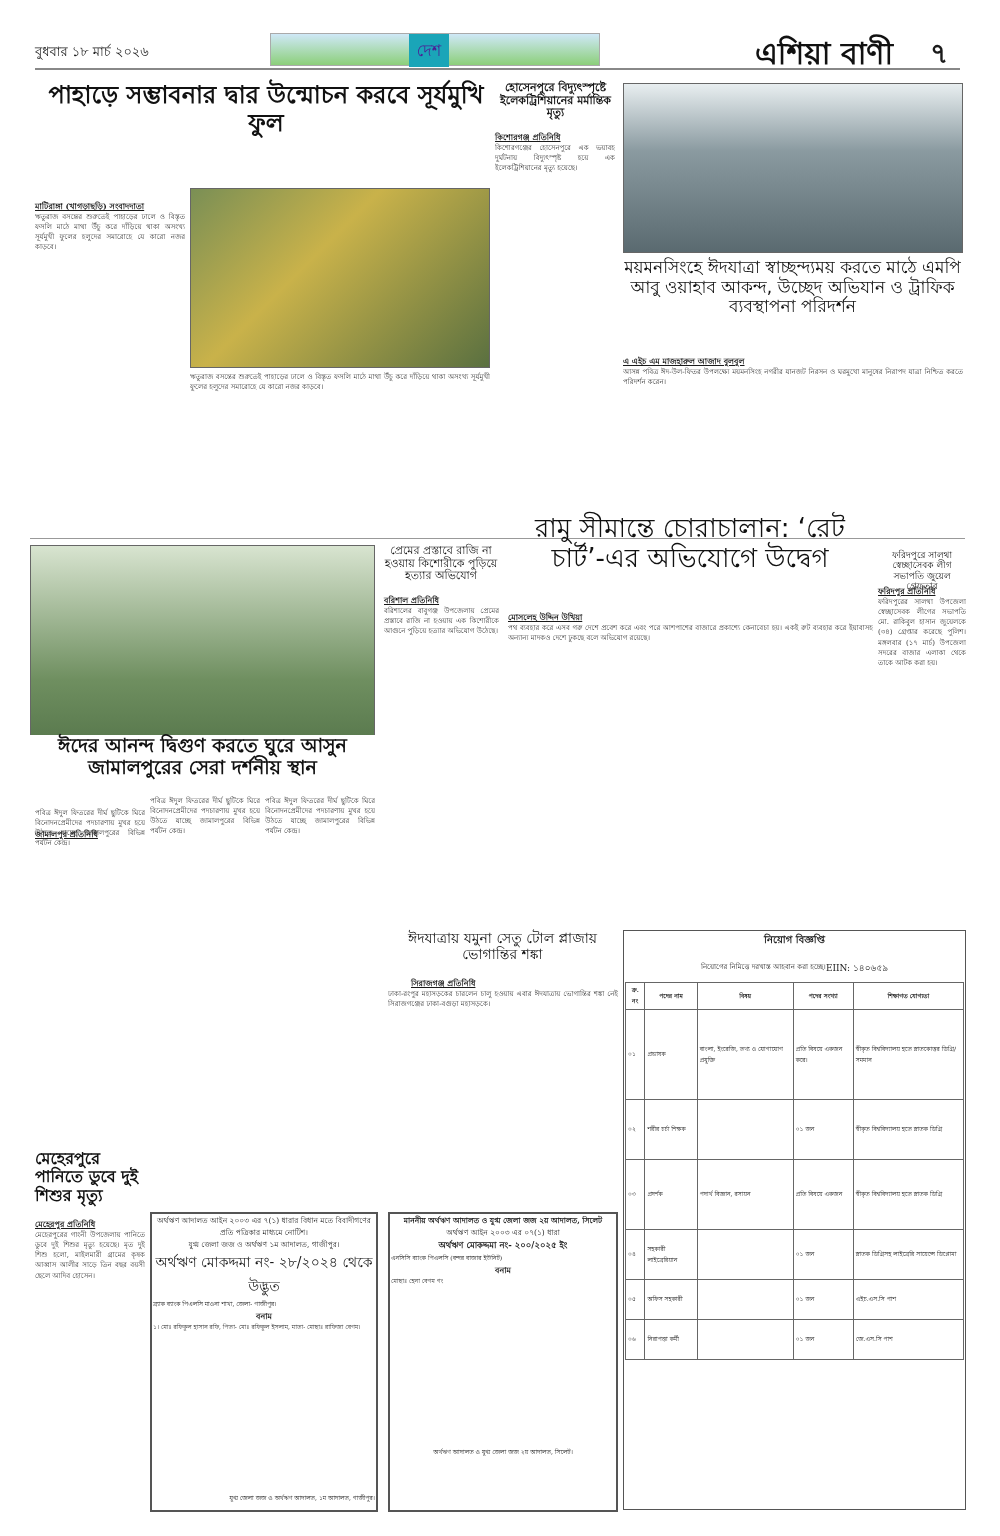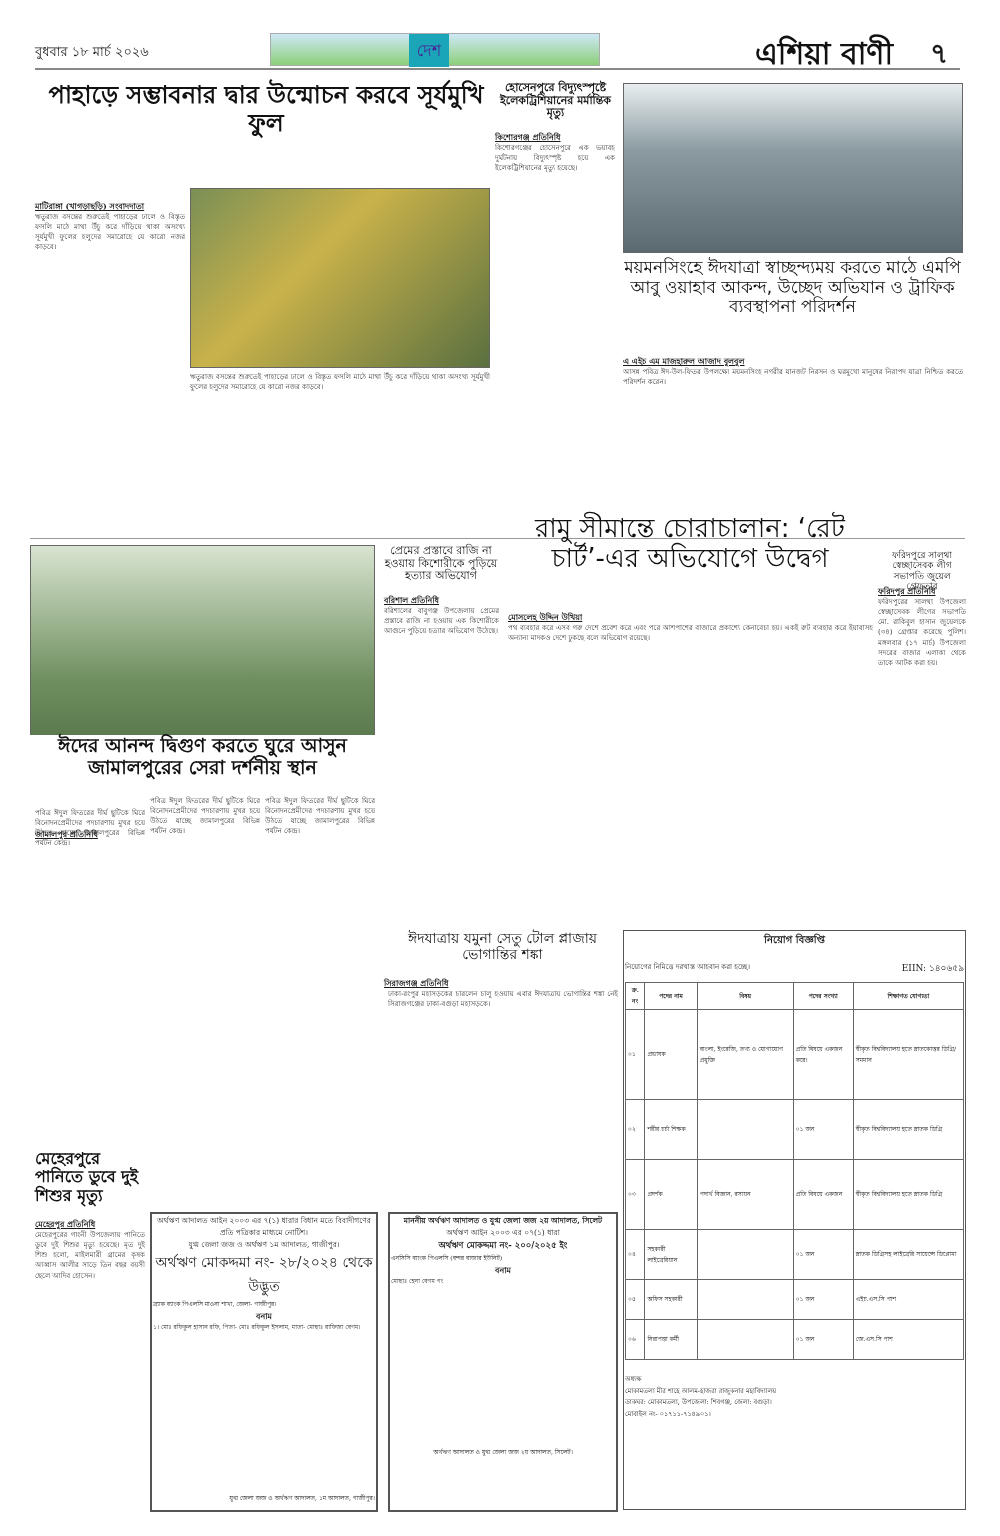--- a/index.html
+++ b/index.html
@@ -66,21 +66,21 @@
 <div class="abs byline" style="left:878px;top:585px;width:88px">ফরিদপুর প্রতিনিধি</div>
 <div class="abs body" style="left:878px;top:597px;width:88px;height:330px;overflow:hidden">ফরিদপুরের সালথা উপজেলা স্বেচ্ছাসেবক লীগের সভাপতি মো. রাকিবুল হাসান জুয়েলকে (৩৪) গ্রেপ্তার করেছে পুলিশ। মঙ্গলবার (১৭ মার্চ) উপজেলা সদরের বাজার এলাকা থেকে তাকে আটক করা হয়।</div>
 
 <div class="abs headline" style="left:30px;top:735px;width:345px;font-size:19px;background:#fff">ঈদের আনন্দ দ্বিগুণ করতে ঘুরে আসুন জামালপুরের সেরা দর্শনীয় স্থান</div>
 <div class="abs byline" style="left:35px;top:828px;width:110px">জামালপুর প্রতিনিধি</div>
 <div class="abs body" style="left:35px;top:808px;width:110px;height:300px;overflow:hidden">পবিত্র ঈদুল ফিতরের দীর্ঘ ছুটিকে ঘিরে বিনোদনপ্রেমীদের পদচারণায় মুখর হয়ে উঠতে যাচ্ছে জামালপুরের বিভিন্ন পর্যটন কেন্দ্র।</div>
 <div class="abs body" style="left:150px;top:796px;width:110px;height:410px;overflow:hidden">পবিত্র ঈদুল ফিতরের দীর্ঘ ছুটিকে ঘিরে বিনোদনপ্রেমীদের পদচারণায় মুখর হয়ে উঠতে যাচ্ছে জামালপুরের বিভিন্ন পর্যটন কেন্দ্র।</div>
 <div class="abs body" style="left:265px;top:796px;width:110px;height:410px;overflow:hidden">পবিত্র ঈদুল ফিতরের দীর্ঘ ছুটিকে ঘিরে বিনোদনপ্রেমীদের পদচারণায় মুখর হয়ে উঠতে যাচ্ছে জামালপুরের বিভিন্ন পর্যটন কেন্দ্র।</div>
 
 <div class="abs headline" style="left:385px;top:930px;width:235px;font-size:14px;font-weight:normal">ঈদযাত্রায় যমুনা সেতু টোল প্লাজায় ভোগান্তির শঙ্কা</div>
-<div class="abs byline" style="left:384px;top:977px;width:100px">সিরাজগঞ্জ প্রতিনিধি</div>
+<div class="abs byline" style="left:411px;top:977px;width:100px">সিরাজগঞ্জ প্রতিনিধি</div>
 <div class="abs body" style="left:388px;top:989px;width:230px;height:205px;overflow:hidden">ঢাকা-রংপুর মহাসড়কের চারলেন চালু হওয়ায় এবার ঈদযাত্রায় ভোগান্তির শঙ্কা নেই সিরাজগঞ্জের ঢাকা-বগুড়া মহাসড়কে।</div>
 
 <div class="abs headline" style="left:35px;top:1150px;width:110px;font-size:16px;font-weight:bold;text-align:left">মেহেরপুরে পানিতে ডুবে দুই শিশুর মৃত্যু</div>
 <div class="abs byline" style="left:35px;top:1218px;width:110px">মেহেরপুর প্রতিনিধি</div>
 <div class="abs body" style="left:35px;top:1230px;width:110px;height:290px;overflow:hidden">মেহেরপুরের গাংনী উপজেলায় পানিতে ডুবে দুই শিশুর মৃত্যু হয়েছে। মৃত দুই শিশু হলো, মাইলমারী গ্রামের কৃষক আব্বাস আলীর সাড়ে তিন বছর বয়সী ছেলে আদিব হোসেন।</div>
 
 <div class="abs box" style="left:150px;top:1212px;width:228px;height:300px;overflow:hidden">
   <div class="center" style="font-size:7.5px">অর্থঋণ আদালত আইন ২০০৩ এর ৭(১) ধারার বিধান মতে বিবাদীগণের প্রতি পত্রিকার মাধ্যমে নোটিশ।</div>
   <div class="center" style="font-size:7.5px">যুগ্ম জেলা জজ ও অর্থঋণ ১ম আদালত, গাজীপুর।</div>
   <div class="center" style="font-size:14px;font-weight:normal">অর্থঋণ মোকদ্দমা নং- ২৮/২০২৪ থেকে উদ্ভুত</div>
@@ -95,21 +95,21 @@
   <div class="center" style="font-size:7.5px">অর্থঋণ আইন ২০০৩ এর ০৭(১) ধারা</div>
   <div class="center" style="font-size:8.5px;font-weight:bold">অর্থঋণ মোকদ্দমা নং- ২০০/২০২৫ ইং</div>
   <div style="font-size:6px">এনসিসি ব্যাংক পিএলসি (বন্দর বাজার ইউনিট)</div>
   <div class="center" style="font-size:8px;font-weight:bold">বনাম</div>
   <div class="body" style="font-size:6px;height:170px;overflow:hidden">মোছাঃ হেনা বেগম গং</div>
   <div class="center" style="font-size:6px">অর্থঋণ আদালত ও যুগ্ম জেলা জজ ২য় আদালত, সিলেট।</div>
 </div>
 
 <div class="abs box" style="left:623px;top:930px;width:343px;height:580px;border-width:1px;overflow:hidden">
   <div class="center" style="font-size:10px;font-weight:bold">নিয়োগ বিজ্ঞপ্তি</div>
-  <div style="font-size:7px;display:flex;justify-content:space-between;margin:12px 0 6px">
+  <div style="font-size:7px;display:flex;justify-content:center;margin:12px 0 6px">
     <span>নিয়োগের নিমিত্তে দরখাস্ত আহবান করা হচ্ছে।</span>
     <span style="font-size:9px">EIIN: ১৪০৬৫৯</span>
   </div>
   <table>
     <tbody>
         <tr>
       <th>ক্র. নং</th>
       <th>পদের নাম</th>
       <th>বিষয়</th>
       <th>পদের সংখ্যা</th>
@@ -152,19 +152,13 @@
     </tr>
     <tr style="height:40px">
       <td>০৬</td>
           <td>নিরাপত্তা কর্মী</td>
           <td></td>
           <td>০১ জন</td>
           <td>জে.এস.সি পাশ</td>
     </tr>
   </tbody>
     </table>
-  <div style="font-size:6.5px;margin-top:14px;line-height:1.8">
-    <div>অধ্যক্ষ</div>
-    <div>মোকামতলা মীর শাহে আলম-হাজরা রাজুকনার মহাবিদ্যালয়</div>
-    <div>ডাকঘর: মোকামতলা, উপজেলা: শিবগঞ্জ, জেলা: বগুড়া।</div>
-    <div>মোবাইল নং- ০১৭১১-৭১৪৯০১।</div>
-  </div>
 </div>
 
 </body></html>

